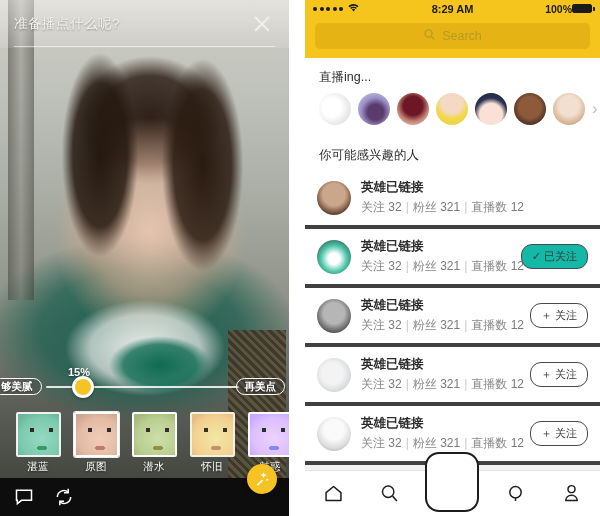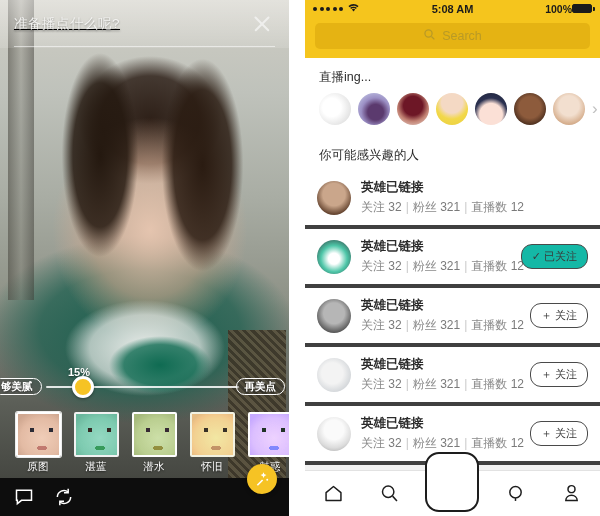--- a/index.html
+++ b/index.html
@@ -36,21 +36,21 @@
   .photo-pole { position:absolute; left:8px; top:0; width:26px; height:300px;
     background: linear-gradient(90deg, rgba(70,68,60,0.55), rgba(120,118,108,0.35), rgba(60,58,52,0.5)); }
   .photo-mesh { position:absolute; left:228px; top:330px; width:58px; height:186px;
     background: repeating-linear-gradient(45deg, #5b5440 0 3px, #3d3729 3px 6px),
                 repeating-linear-gradient(-45deg, rgba(90,82,60,.5) 0 3px, rgba(50,45,32,.5) 3px 6px);
     opacity: .95; }
 
   .left-topbar {
     position: absolute; left: 0; top: 0; width: 289px; height: 48px;
     background: linear-gradient(180deg, rgba(255,255,255,0.42), rgba(255,255,255,0.12));
-    display: flex; align-items: center; padding: 10px 14px; text-decoration: underline;
+    display: flex; align-items: center; padding: 10px 14px;
   }
   .left-title {
     flex: 1; color: #f4f4f2; font-size: 13.5px; letter-spacing: .5px;
     text-shadow: 0 1px 2px rgba(0,0,0,.35);
   }
   .close-x {
     width: 26px; height: 26px; position: relative; cursor: pointer; opacity: .9;
   }
   .close-x::before, .close-x::after {
     content:""; position:absolute; left:3px; top:12px; width:20px; height:1.6px;
@@ -225,26 +225,26 @@
     <div class="slider-wrap">
       <div class="slider-pct">15%</div>
       <div class="slider-track"></div>
       <div class="slider-knob"></div>
       <div class="pill left">够美腻</div>
       <div class="pill right">再美点</div>
     </div>
 
     <div class="filters" id="filters">
         <div class="filter-item">
+          <div class="filter-thumb face f-blue"></div>
+          <div class="filter-label">湛蓝</div>
+        </div>
+        <div class="filter-item">
           <div class="filter-thumb face f-orig sel"></div>
           <div class="filter-label">原图</div>
-        </div>
-        <div class="filter-item">
-          <div class="filter-thumb face f-blue"></div>
-          <div class="filter-label">湛蓝</div>
         </div>
         <div class="filter-item">
           <div class="filter-thumb face f-dive"></div>
           <div class="filter-label">潜水</div>
         </div>
         <div class="filter-item">
           <div class="filter-thumb face f-retro"></div>
           <div class="filter-label">怀旧</div>
         </div>
         <div class="filter-item">
@@ -287,21 +287,21 @@
           <span class="dot"></span>
           <span class="dot"></span>
         </span>
       <span class="wifi">
         <svg viewBox="0 0 16 12" width="13" height="10" fill="#1b1b1b">
           <path d="M8 10.2l2-2.4a3 3 0 0 0-4 0z"></path>
           <path d="M8 3.1c2 0 3.8.8 5 2l1.2-1.5A9.3 9.3 0 0 0 8 1.2 9.3 9.3 0 0 0 1.8 3.6L3 5.1a7.4 7.4 0 0 1 5-2z"></path>
           <path d="M8 6.1c1.2 0 2.3.45 3 1.1l1.1-1.4A6 6 0 0 0 8 4.5a6 6 0 0 0-4.1 1.3L5 7.2A4.4 4.4 0 0 1 8 6.1z"></path>
         </svg>
       </span>
-      <span class="sb-time">5:08 AM</span>
+      <span class="sb-time">8:29 AM</span>
       <span class="sb-right">
         <span>100%</span>
         <span class="batt">
             <i id="batt-fill" style="width: 100%;"></i>
           </span>
       </span>
     </div>
 
     <div class="searchbar">
       <div class="searchbox">

